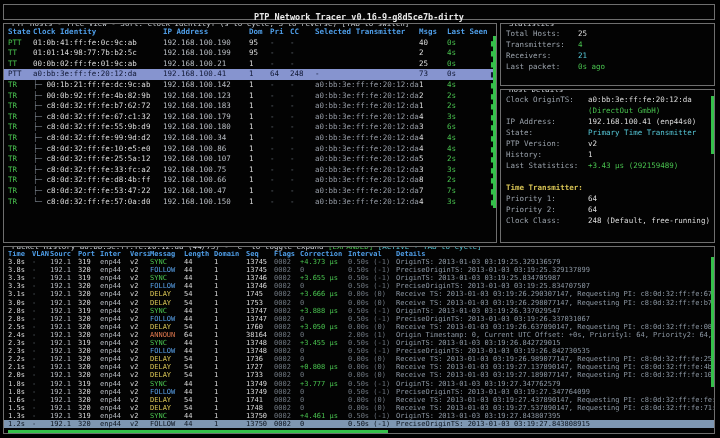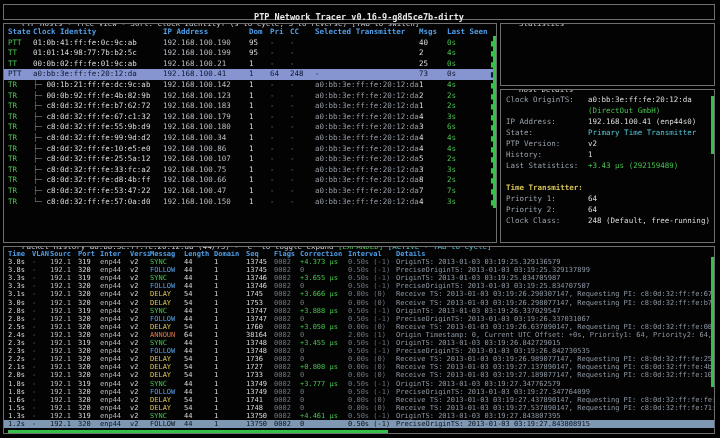--- a/index.html
+++ b/index.html
@@ -1,19 +1,19 @@
 <!DOCTYPE html>
 <html><head>
 <meta charset="utf-8">
 <style>
   * { margin:0; padding:0; box-sizing:border-box; }
   html,body { width:720px; height:438px; background:#000; overflow:hidden; }
   body { font-family:"DejaVu Sans Mono", monospace; color:#cfcfcf; position:relative; }
   .panel { position:absolute; border:1px solid #6e6e6e; background:#030303; }
-  .ptitle { position:absolute; top:-5px; left:15px; background:#030303; padding:0 3px;
+  .ptitle { position:absolute; top:-5px; left:5px; background:#030303; padding:0 3px;
             font-size:7.5px; line-height:9px; color:#c9ced4; white-space:nowrap; z-index:2; }
   .titlebar { left:3px; top:4px; width:712px; height:16px; text-align:center; }
   .titlebar span { font-size:8.5px; line-height:14px; font-weight:bold; color:#e8e8e8; }
   .hosts   { left:3px;   top:23px;  width:494px; height:220px; overflow:hidden; }
   .stats   { left:500px; top:23px;  width:215px; height:63px;  overflow:hidden; }
   .details { left:500px; top:89px;  width:215px; height:154px; overflow:hidden; }
   .packets { left:3px;   top:246px; width:712px; height:188px; overflow:hidden; }
   .tbody { padding-top:0; }
   .hrow { height:10.6px; line-height:10.6px; font-size:7.5px; padding-left:4px;
           white-space:nowrap; overflow:hidden; }
@@ -75,20 +75,26 @@
       <div class="hrow"><span class="cell g" style="width:25px">TR</span><span class="cell " style="width:130px"><span class="t">├─ </span><span class="w">c8:0d:32:ff:fe:33:fc:a2</span></span><span class="cell ip" style="width:86px">192.168.100.75</span><span class="cell w" style="width:21px">1</span><span class="cell dim" style="width:20px">-</span><span class="cell dim" style="width:25px">-</span><span class="cell stx" style="width:104px">a0:bb:3e:ff:fe:20:12:da</span><span class="cell w" style="width:28px">3</span><span class="cell g" style="width:44px">3s</span><span class="act">▆</span></div>
       <div class="hrow"><span class="cell g" style="width:25px">TR</span><span class="cell " style="width:130px"><span class="t">├─ </span><span class="w">c8:0d:32:ff:fe:d8:4b:ff</span></span><span class="cell ip" style="width:86px">192.168.100.66</span><span class="cell w" style="width:21px">1</span><span class="cell dim" style="width:20px">-</span><span class="cell dim" style="width:25px">-</span><span class="cell stx" style="width:104px">a0:bb:3e:ff:fe:20:12:da</span><span class="cell w" style="width:28px">8</span><span class="cell g" style="width:44px">2s</span><span class="act">▆</span></div>
       <div class="hrow"><span class="cell g" style="width:25px">TR</span><span class="cell " style="width:130px"><span class="t">├─ </span><span class="w">c8:0d:32:ff:fe:53:47:22</span></span><span class="cell ip" style="width:86px">192.168.100.47</span><span class="cell w" style="width:21px">1</span><span class="cell dim" style="width:20px">-</span><span class="cell dim" style="width:25px">-</span><span class="cell stx" style="width:104px">a0:bb:3e:ff:fe:20:12:da</span><span class="cell w" style="width:28px">7</span><span class="cell g" style="width:44px">7s</span><span class="act">▆</span></div>
       <div class="hrow"><span class="cell g" style="width:25px">TR</span><span class="cell " style="width:130px"><span class="t">└─ </span><span class="w">c8:0d:32:ff:fe:57:0a:d0</span></span><span class="cell ip" style="width:86px">192.168.100.150</span><span class="cell w" style="width:21px">1</span><span class="cell dim" style="width:20px">-</span><span class="cell dim" style="width:25px">-</span><span class="cell stx" style="width:104px">a0:bb:3e:ff:fe:20:12:da</span><span class="cell w" style="width:28px">4</span><span class="cell g" style="width:44px">3s</span><span class="act">▆</span></div>
     </div>
   <div class="vthumb" style="top:12px;height:172px;"></div>
 </div>
 
 <div class="panel stats">
   <span class="ptitle">Statistics</span>
+  <div class="body-pad">
+      <div class="dline"><span class="slabel">Total Hosts:</span><span class="v-white">25</span></div>
+      <div class="dline"><span class="slabel">Transmitters:</span><span class="v-green">4</span></div>
+      <div class="dline"><span class="slabel">Receivers:</span><span class="v-cyan">21</span></div>
+      <div class="dline"><span class="slabel">Last packet:</span><span class="v-green">0s ago</span></div>
+    </div>
 </div>
 
 <div class="panel details">
   <span class="ptitle">Host Details</span>
   <div class="body-pad">
       <div class="dline"><span class="dlabel">Clock OriginTS:</span><span class="v-white">a0:bb:3e:ff:fe:20:12:da</span></div>
       <div class="dline"><span class="dlabel"></span><span class="v-green">(DirectOut GmbH)</span></div>
       <div class="dline"><span class="dlabel">IP Address:</span><span class="v-white">192.168.100.41 (enp44s0)</span></div>
       <div class="dline"><span class="dlabel">State:</span><span class="v-cyan">Primary Time Transmitter</span></div>
       <div class="dline"><span class="dlabel">PTP Version:</span><span class="v-white">v2</span></div>

